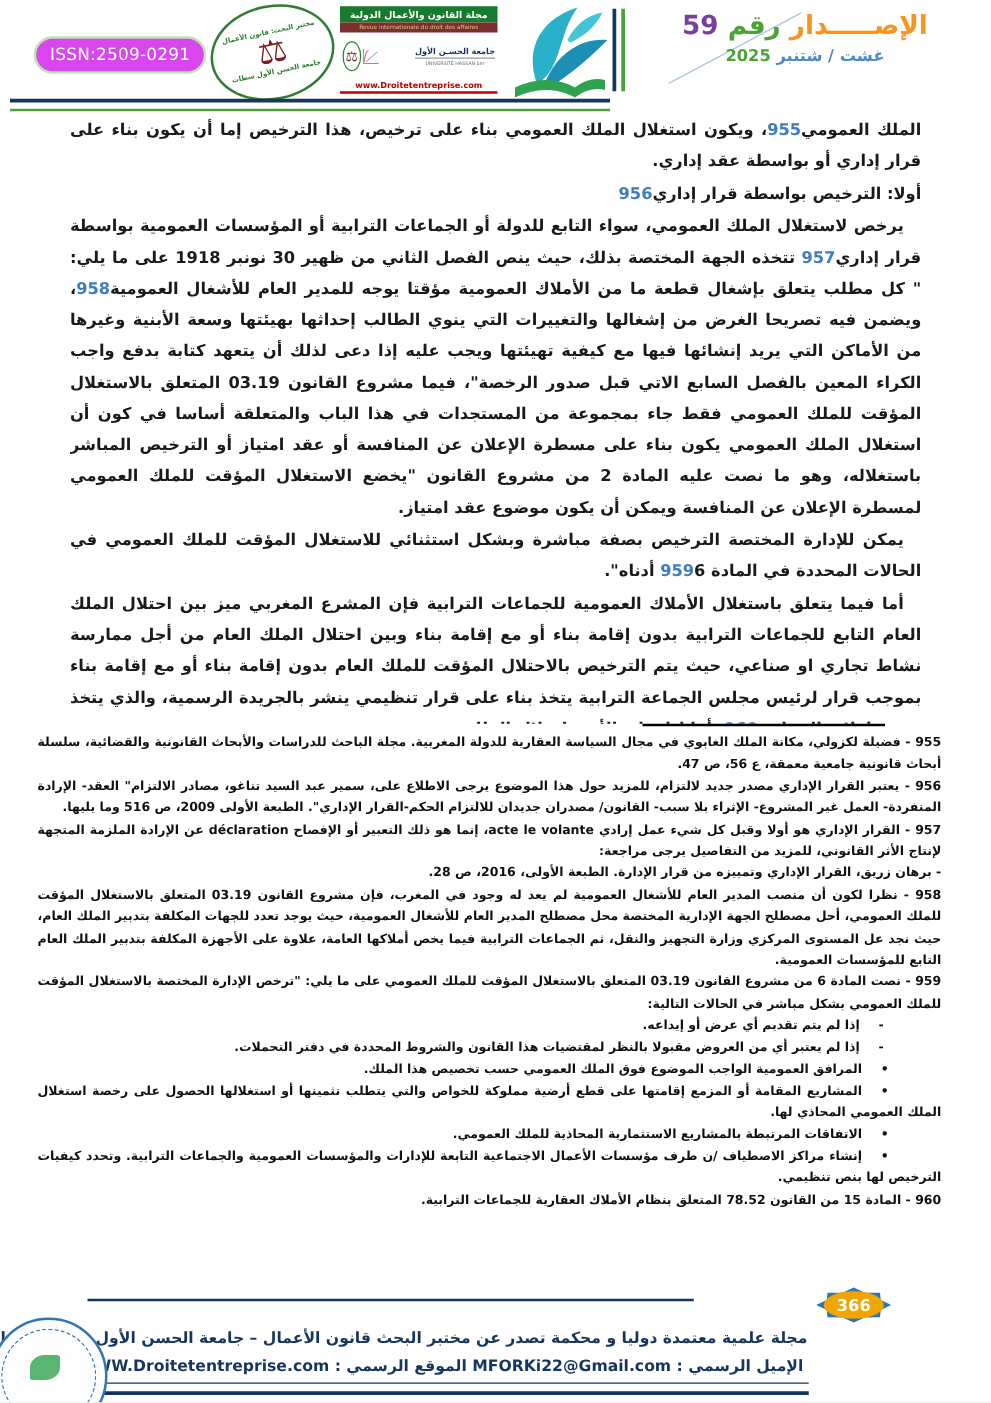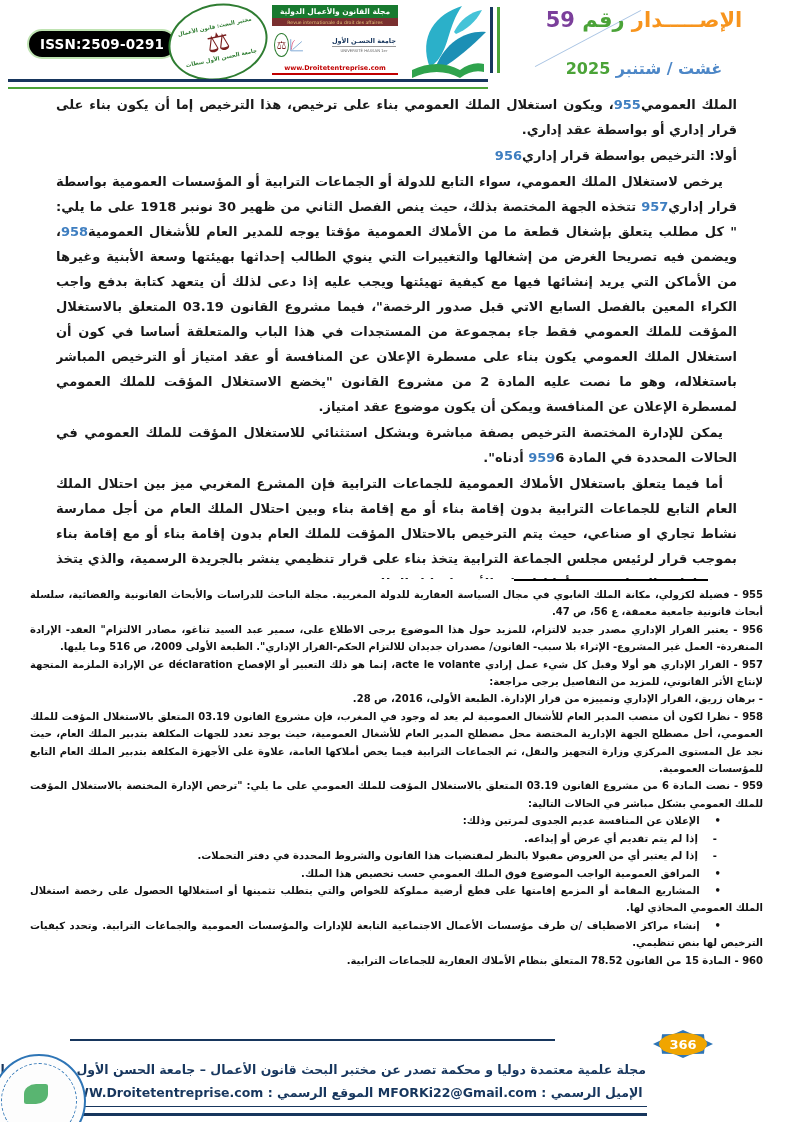--- a/index.html
+++ b/index.html
@@ -1,20 +1,20 @@
 <!DOCTYPE html>
 <html lang="ar"><head>
 <meta charset="utf-8">
 <style>
   html,body{margin:0;padding:0;background:#e8e8e8;}
   .page{position:relative;width:793px;height:1122px;background:#ffffff;overflow:hidden;
         font-family:"DejaVu Sans",sans-serif;margin:0 auto;}
   
-  .issn{position:absolute;left:27px;top:29px;padding:5px 11px;background:#000000;color:#fff;
-        border-radius:17px;font-size:13.5px;font-weight:bold;letter-spacing:.2px;border:2px solid #bfe3b2;}
+  .issn{position:absolute;left:27px;top:29px;padding:5px 11px;background:#d946ef;color:#fff;
+        border-radius:17px;font-size:13.5px;font-weight:normal;letter-spacing:.2px;border:2px solid #bfe3b2;}
   .seal{position:absolute;left:168px;top:4px;width:96px;height:72px;border:2px solid #2F7D32;border-radius:50%;
         background:#fff;transform:rotate(-12deg);display:flex;flex-direction:column;align-items:center;justify-content:center;}
   .seal .ring-t,.seal .ring-b{font-size:5.5px;color:#2F7D32;font-weight:bold;white-space:nowrap;}
   .seal .glyph{font-size:26px;line-height:26px;color:#7a2020;}
   .jblock{position:absolute;left:272px;top:5px;width:126px;height:92px;background:#fff;}
   .jb-banner{background:#187A2F;color:#fff;font-size:7.5px;font-weight:bold;text-align:center;padding:2px 1px;direction:rtl;}
   .jb-sub{background:#7A2F2F;color:#E4C47A;font-size:4.6px;text-align:center;padding:1.5px 0;}
   .jb-mid{height:36px;display:flex;align-items:center;justify-content:space-around;padding:1px 2px;}
   .jb-seal{width:22px;height:22px;border:1px solid #2F7D32;border-radius:50%;display:flex;align-items:center;justify-content:center;font-size:11px;color:#7a2020;}
   .jb-univ{direction:rtl;text-align:center;margin-left:28px;}
@@ -22,33 +22,33 @@
   .jb-univ .fr{font-size:3.8px;color:#666;white-space:nowrap;border-top:1px solid #999;margin-top:1px;padding-top:1px;}
   .jb-site{color:#C00000;font-size:6.5px;font-weight:bold;text-align:center;border-bottom:2px solid #C00000;padding-bottom:1px;}
   .bird{position:absolute;left:396px;top:2px;width:92px;height:80px;}
   .hbars{position:absolute;left:490px;top:7px;width:11px;height:66px;display:flex;gap:4px;}
   .hbars div{width:3px;height:100%;background:#17365D;}
   .hbars div:last-child{background:#4BA338;}
   .issue{position:absolute;left:503px;top:8px;width:282px;direction:rtl;text-align:center;}
   .issue-l1{font-size:21px;font-weight:bold;color:#F7941D;white-space:nowrap;}
   .issue-l1 .grn{color:#4BA338;}
   .issue-l1 .num{color:#7B3F9B;}
-  .issue-l2{font-size:16px;font-weight:bold;color:#4D87C7;margin-top:27px;white-space:nowrap;}
+  .issue-l2{font-size:13px;font-weight:bold;color:#4D87C7;margin-top:6px;white-space:nowrap;}
   .issue-l2 .yr{color:#4BA338;}
   .diag{position:absolute;left:528px;top:38px;width:120px;height:0;border-top:1px solid #a9c4e3;transform:rotate(-28deg);}
   .hrule{position:absolute;top:79px;left:8px;width:480px;height:5px;border-top:3px solid #17365D;border-bottom:2px solid #4BA338;}
   
   .bodytxt{position:absolute;top:92px;right:56px;left:56px;height:487px;overflow:hidden;
            direction:rtl;text-align:justify;font-size:13px;line-height:25px;font-weight:bold;color:#1a1a1a;}
   .bodytxt p{margin:0 0 1px 0;}
   .ind{text-indent:14px;}
   .ref{color:#3E7EC0;}
   
   .fnsep{position:absolute;top:579px;right:85px;width:194px;border-top:2px solid #000;}
-  .footnotes{position:absolute;top:586px;right:30px;left:30px;height:449px;overflow:hidden;
+  .footnotes{position:absolute;top:586px;right:40px;left:30px;height:449px;overflow:hidden;
              direction:rtl;text-align:justify;font-size:10px;line-height:17.4px;font-weight:bold;color:#111;}
   .fn{margin:0;}
   .fn-item{text-indent:42px;}
   .fn-item.dash{text-indent:46px;}
   .fn-item .mk{margin-left:15px;}
   
   .footrule{position:absolute;top:1039px;left:70px;width:485px;border-top:2.5px solid #17365D;}
   .badge{position:absolute;left:651px;top:1029px;width:64px;height:30px;}
   .f1{position:absolute;top:1062px;left:58px;width:588px;direction:rtl;text-align:center;
       color:#17365D;font-size:12.5px;font-weight:bold;white-space:nowrap;}
@@ -131,25 +131,25 @@
 
   <div class="fnsep"></div>
 
   <div class="footnotes">
     <div class="fn">955 - فضيلة لكزولي، مكانة الملك الغابوي في مجال السياسة العقارية للدولة المغربية. مجلة الباحث للدراسات والأبحاث القانونية والقضائية، سلسلة أبحاث قانونية جامعية معمقة، ع 56، ص 47.</div>
     <div class="fn">956 - يعتبر القرار الإداري مصدر جديد لالتزام، للمزيد حول هذا الموضوع يرجى الاطلاع على، سمير عبد السيد تناغو، مصادر الالتزام" العقد- الإرادة المنفردة- العمل غير المشروع- الإثراء بلا سبب- القانون/ مصدران جديدان للالتزام الحكم-القرار الإداري". الطبعة الأولى 2009، ص 516 وما يليها.</div>
     <div class="fn">957 - القرار الإداري هو أولا وقبل كل شيء عمل إرادي acte le volante، إنما هو ذلك التعبير أو الإفصاح déclaration عن الإرادة الملزمة المتجهة لإنتاج الأثر القانوني، للمزيد من التفاصيل يرجى مراجعة:</div>
     <div class="fn">- برهان زريق، القرار الإداري وتمييزه من قرار الإدارة. الطبعة الأولى، 2016، ص 28.</div>
     <div class="fn">958 - نظرا لكون أن منصب المدير العام للأشغال العمومية لم يعد له وجود في المغرب، فإن مشروع القانون 03.19 المتعلق بالاستغلال المؤقت للملك العمومي، أحل مصطلح الجهة الإدارية المختصة محل مصطلح المدير العام للأشغال العمومية، حيث يوجد تعدد للجهات المكلفة بتدبير الملك العام، حيث نجد عل المستوى المركزي وزارة التجهيز والنقل، ثم الجماعات الترابية فيما يخص أملاكها العامة، علاوة على الأجهزة المكلفة بتدبير الملك العام التابع للمؤسسات العمومية.</div>
     <div class="fn">959 - نصت المادة 6 من مشروع القانون 03.19 المتعلق بالاستغلال المؤقت للملك العمومي على ما يلي: "ترخص الإدارة المختصة بالاستغلال المؤقت للملك العمومي بشكل مباشر في الحالات التالية:</div>
-    <div class="fn-item"><span class="mk">•</span><span>الإعلان عن المنافسة عديم الجدوى لمرتين وذلك:</span></div>
     <div class="fn-item dash"><span class="mk">-</span><span>إذا لم يتم تقديم أي عرض أو إيداعه.</span></div>
     <div class="fn-item dash"><span class="mk">-</span><span>إذا لم يعتبر أي من العروض مقبولا بالنظر لمقتضيات هذا القانون والشروط المحددة في دفتر التحملات.</span></div>
     <div class="fn-item"><span class="mk">•</span><span>المرافق العمومية الواجب الموضوع فوق الملك العمومي حسب تخصيص هذا الملك.</span></div>
     <div class="fn-item"><span class="mk">•</span><span>المشاريع المقامة أو المزمع إقامتها على قطع أرضية مملوكة للخواص والتي يتطلب تثمينها أو استغلالها الحصول على رخصة استغلال الملك العمومي المحاذي لها.</span></div>
+    <div class="fn-item"><span class="mk">•</span><span>الاتفاقات المرتبطة بالمشاريع الاستثمارية المحاذية للملك العمومي.</span></div>
     <div class="fn-item"><span class="mk">•</span><span>إنشاء مراكز الاصطياف /ن طرف مؤسسات الأعمال الاجتماعية التابعة للإدارات والمؤسسات العمومية والجماعات الترابية. وتحدد كيفيات الترخيص لها بنص تنظيمي.</span></div>
     <div class="fn">960 - المادة 15 من القانون 78.52 المتعلق بنظام الأملاك العقارية للجماعات الترابية.</div>
   </div>
 
   <div class="footrule"></div>
 
   <svg class="badge" viewBox="0 0 64 30">
     <polygon fill="#2E75B6" points="62,15 53.6,19 53,24.8 41,24.9 32,29 23,24.9 11,24.8 10.4,19 2,15 10.4,11 11,5.2 23,5.1 32,1 41,5.1 53,5.2 53.6,11"></polygon>
     <ellipse cx="32" cy="15" rx="24" ry="11" fill="#F0A500"></ellipse>
     <text x="32" y="19.5" text-anchor="middle" font-size="13" font-weight="bold" fill="#ffffff" font-family="DejaVu Sans, sans-serif">366</text>

